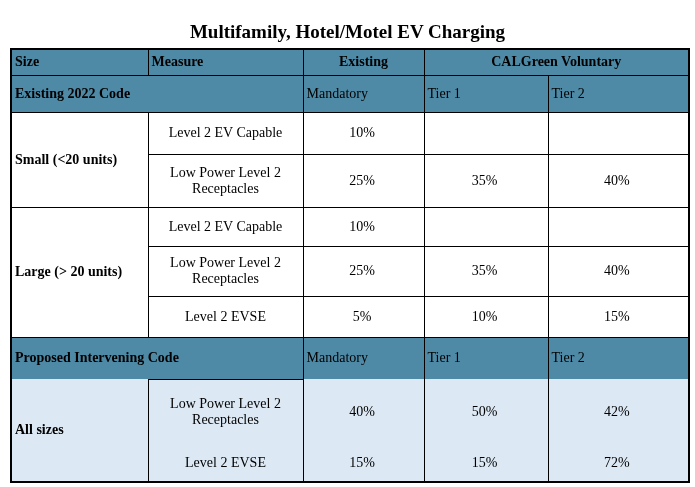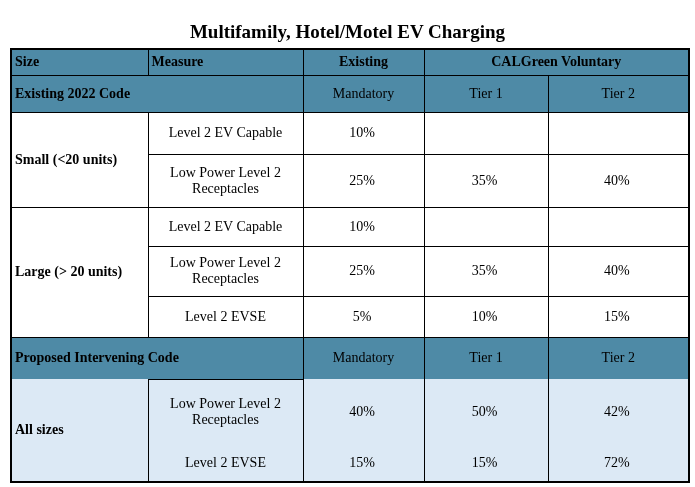--- a/index.html
+++ b/index.html
@@ -32,21 +32,21 @@
   col.c-t1{width:124px;}
   col.c-t2{width:141px;}
   td{border:1px solid #000;padding:1px 3px;vertical-align:middle;overflow:hidden;}
   
   tr.teal td{
     background:var(--teal,#4E8AA6);
     color:#000000;
   }
   td.hleft{text-align:left;font-weight:bold;}
   td.hcenter{text-align:center;font-weight:bold;}
-  td.subhdr{text-align:center;font-weight:normal;}
+  td.subhdr{font-weight:normal;}
   
   td.sizecell{font-weight:bold;text-align:left;margin-top:12px;}
   td.measure{text-align:center;}
   td.val{text-align:center;padding-right:6px;}
   
   tr.lightblue td{background:var(--lightblue,#DCE9F5);}
   
   tr.r-hdr{height:26px;}
   tr.r-existing{height:37px;font-family:Liberation Serif, serif;}
   tr.r-sm1{height:42px;}

